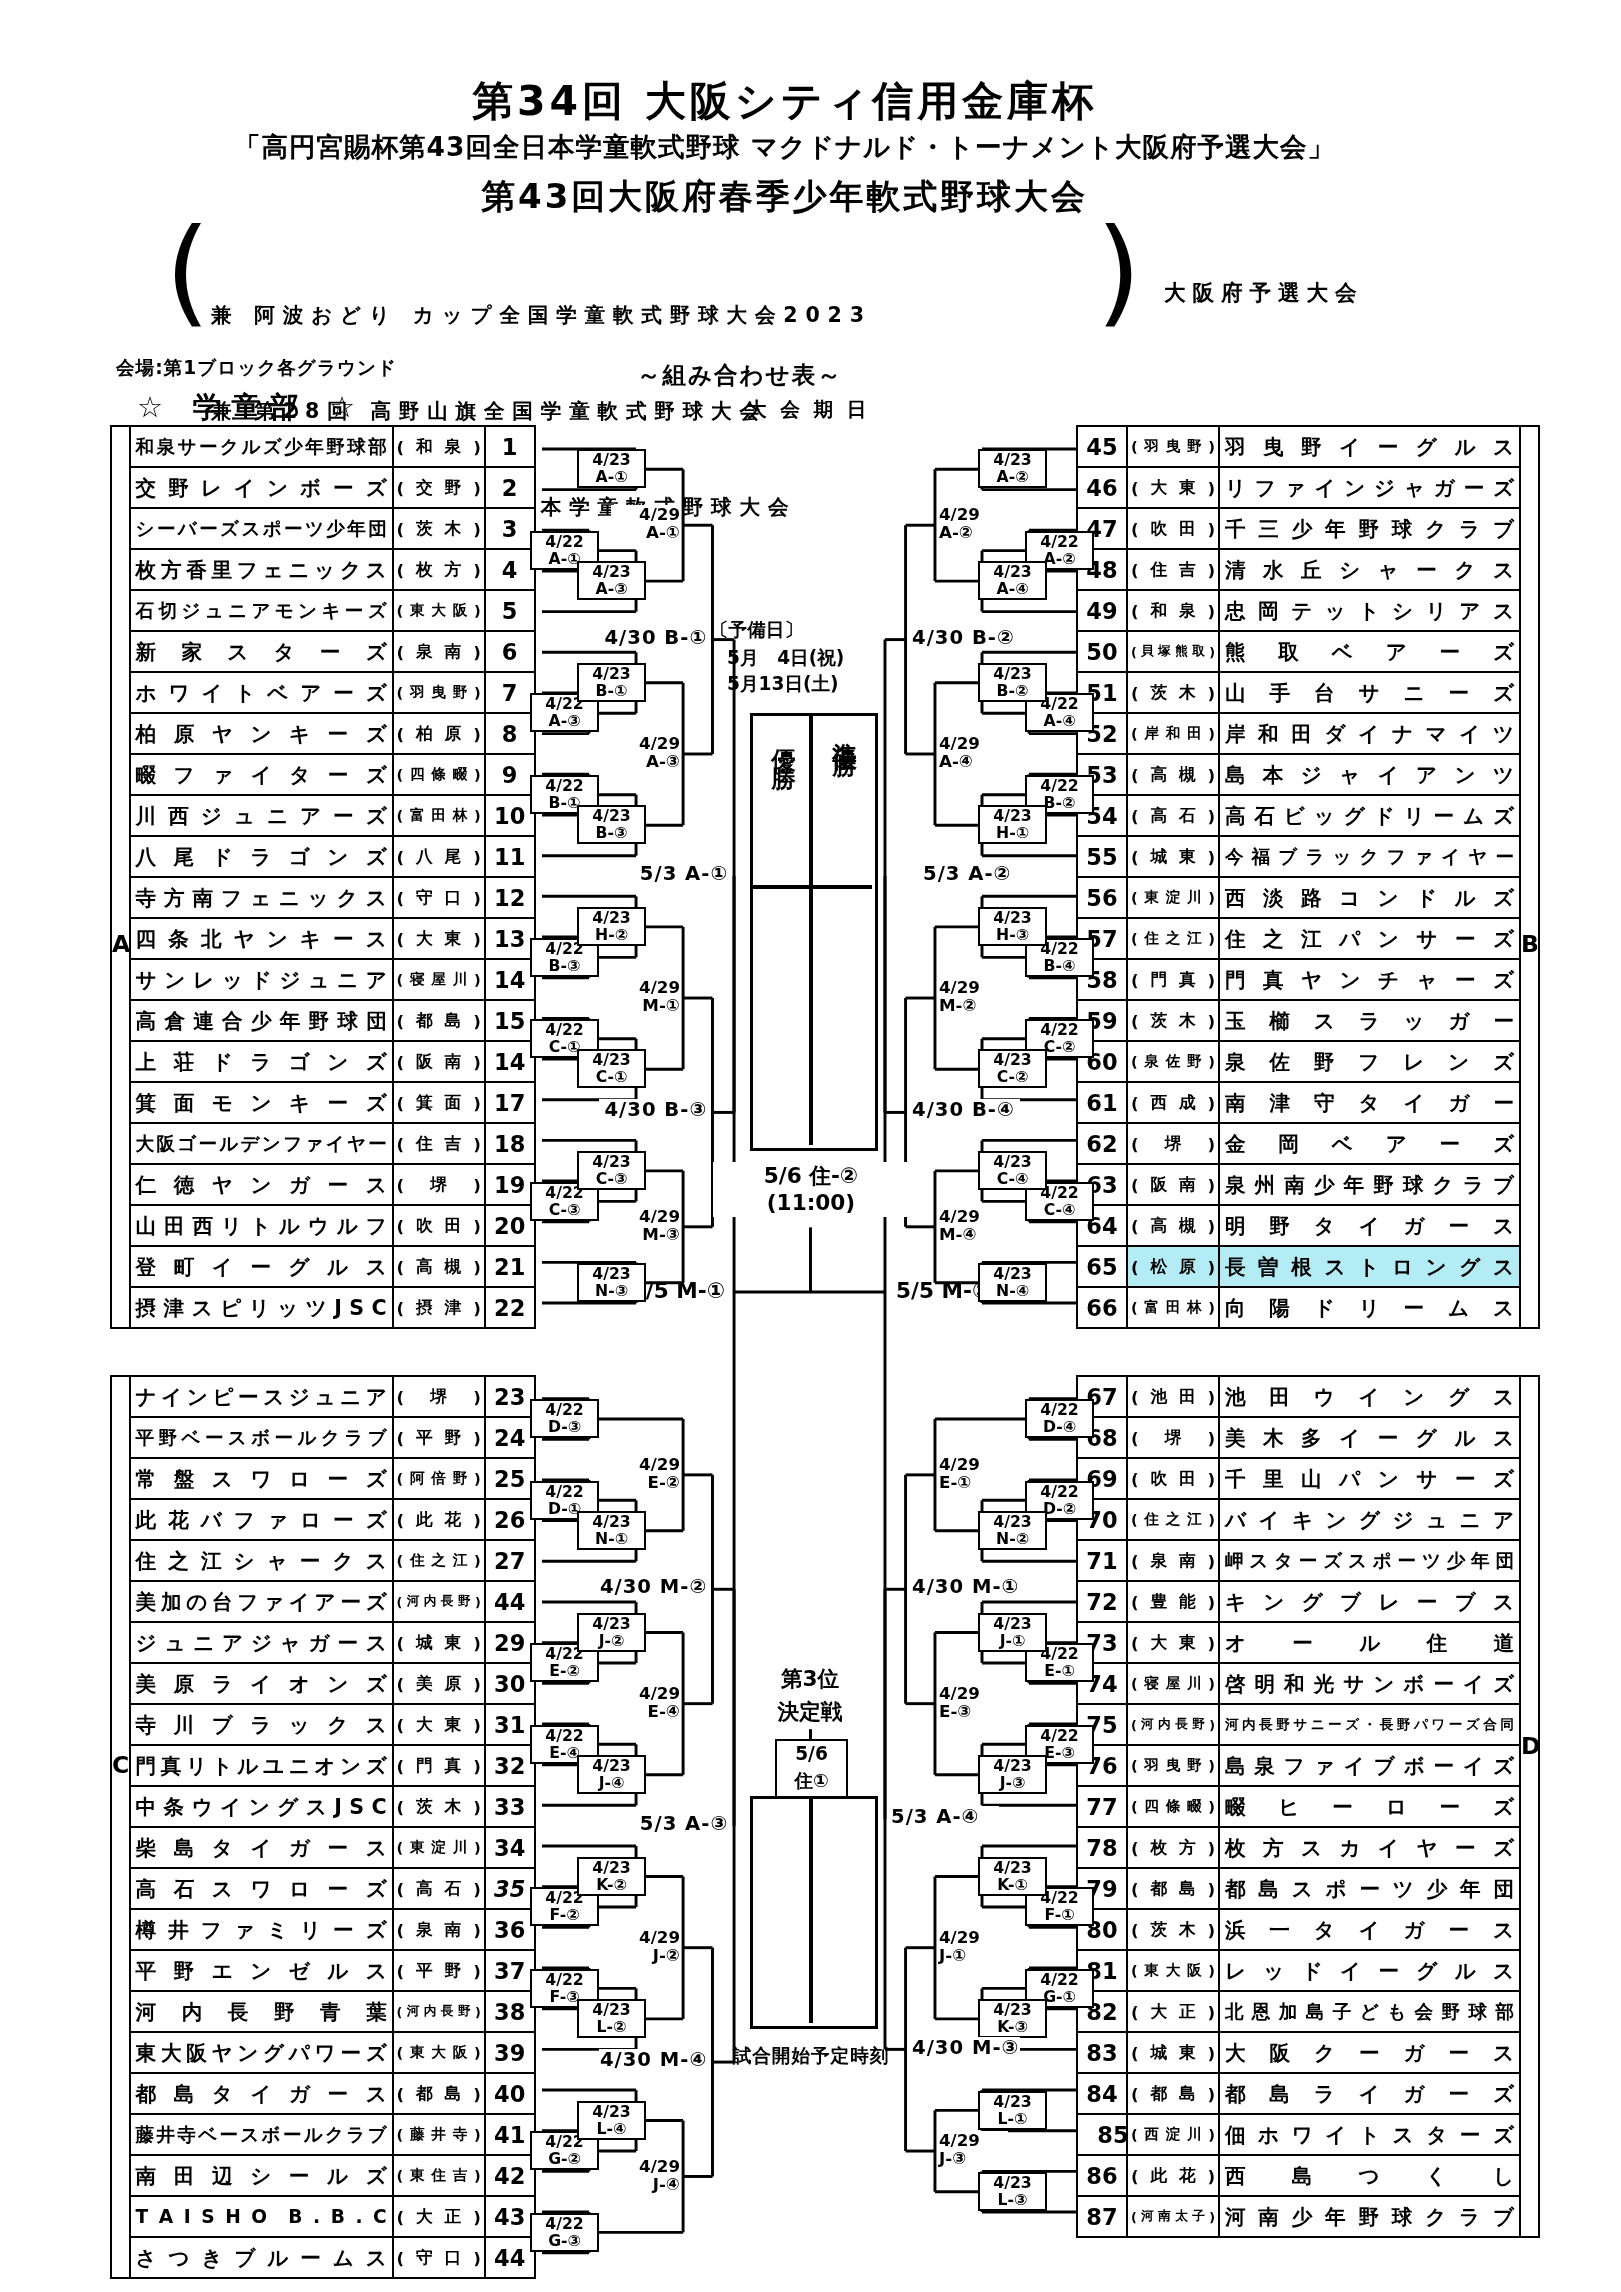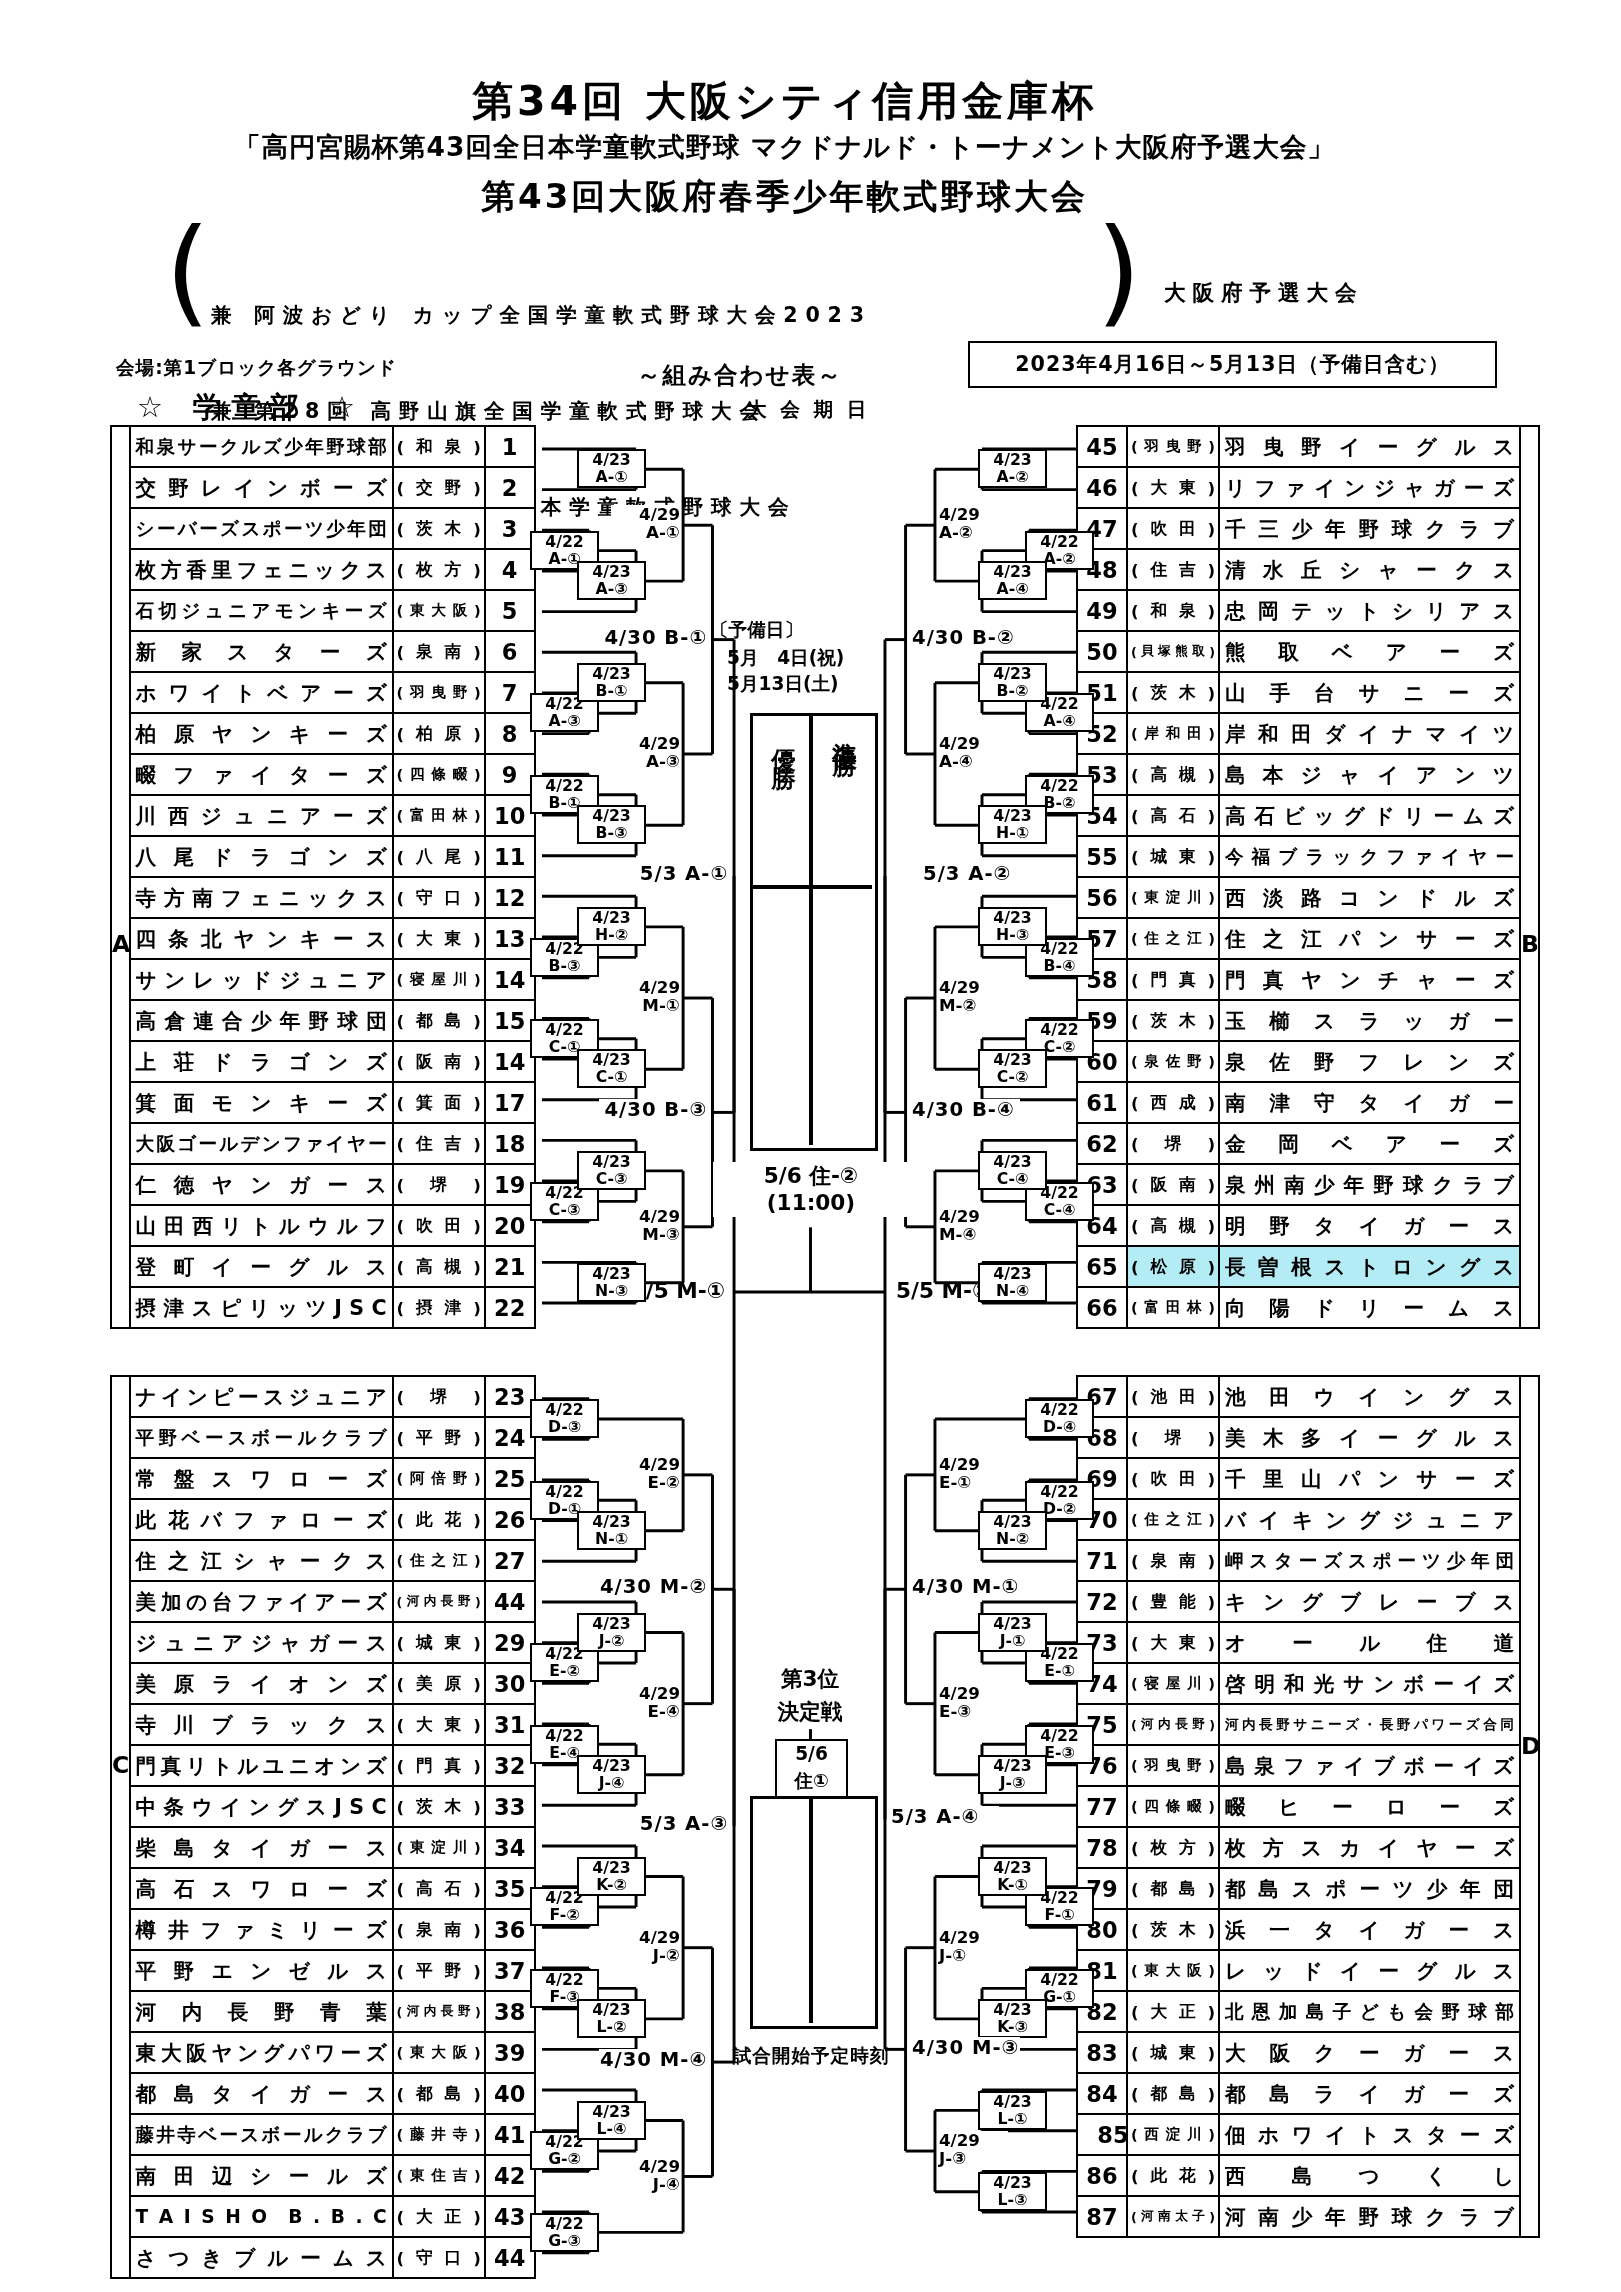--- a/index.html
+++ b/index.html
@@ -69,21 +69,20 @@
   <div class="abs also b">
     <div>兼 阿波おどり カップ全国学童軟式野球大会2023</div>
     <div>兼 第28回 高野山旗全国学童軟式野球大会</div>
     <div>兼 筑後川旗 第40回西日本学童軟式野球大会</div>
   </div>
   <div class="abs bigparen" style="left:1096px;top:222px;">)</div>
   <div class="abs b alsoright">大阪府予選大会</div>
 
   <div class="abs b venue">会場:第1ブロック各グラウンド</div>
   <div class="abs b pairing">～組み合わせ表～</div>
-  <div class="abs b daterange">2023年4月16日～5月13日（予備日含む）</div>
   <div class="abs b section">☆ 学童部 ☆</div>
 
   <div class="abs b schtitle">大会期日</div>
   <div class="abs b schres">〔予備日〕</div>
   <div class="abs b schres2" id="schres2"><div>5月　4日(祝)</div><div>5月13日(土)</div></div>
 
   <div class="abs champbox"></div>
   <div class="abs champdiv"></div>
   <div class="abs champhr"></div>
   <div class="abs vert" style="left:767px;top:730px;letter-spacing:15.7px;">優勝</div>
@@ -1379,21 +1378,21 @@
         <span>ロ</span>
         <span>ー</span>
         <span>ズ</span>
       </div>
       <div class="cell ct" style="grid-area: 13 / 3; font-size: 16.7px;">
         <span>(</span>
         <span>高</span>
         <span>石</span>
         <span>)</span>
       </div>
-      <div class="cell no" style="grid-area: 13 / 4;">35</div>
+      <div class="cell no" style="grid-area: 13 / 4; font-style: italic;">35</div>
       <div class="cell nm" style="grid-area: 14 / 2; font-size: 20.6px;">
         <span>樽</span>
         <span>井</span>
         <span>フ</span>
         <span>ァ</span>
         <span>ミ</span>
         <span>リ</span>
         <span>ー</span>
         <span>ズ</span>
       </div>

